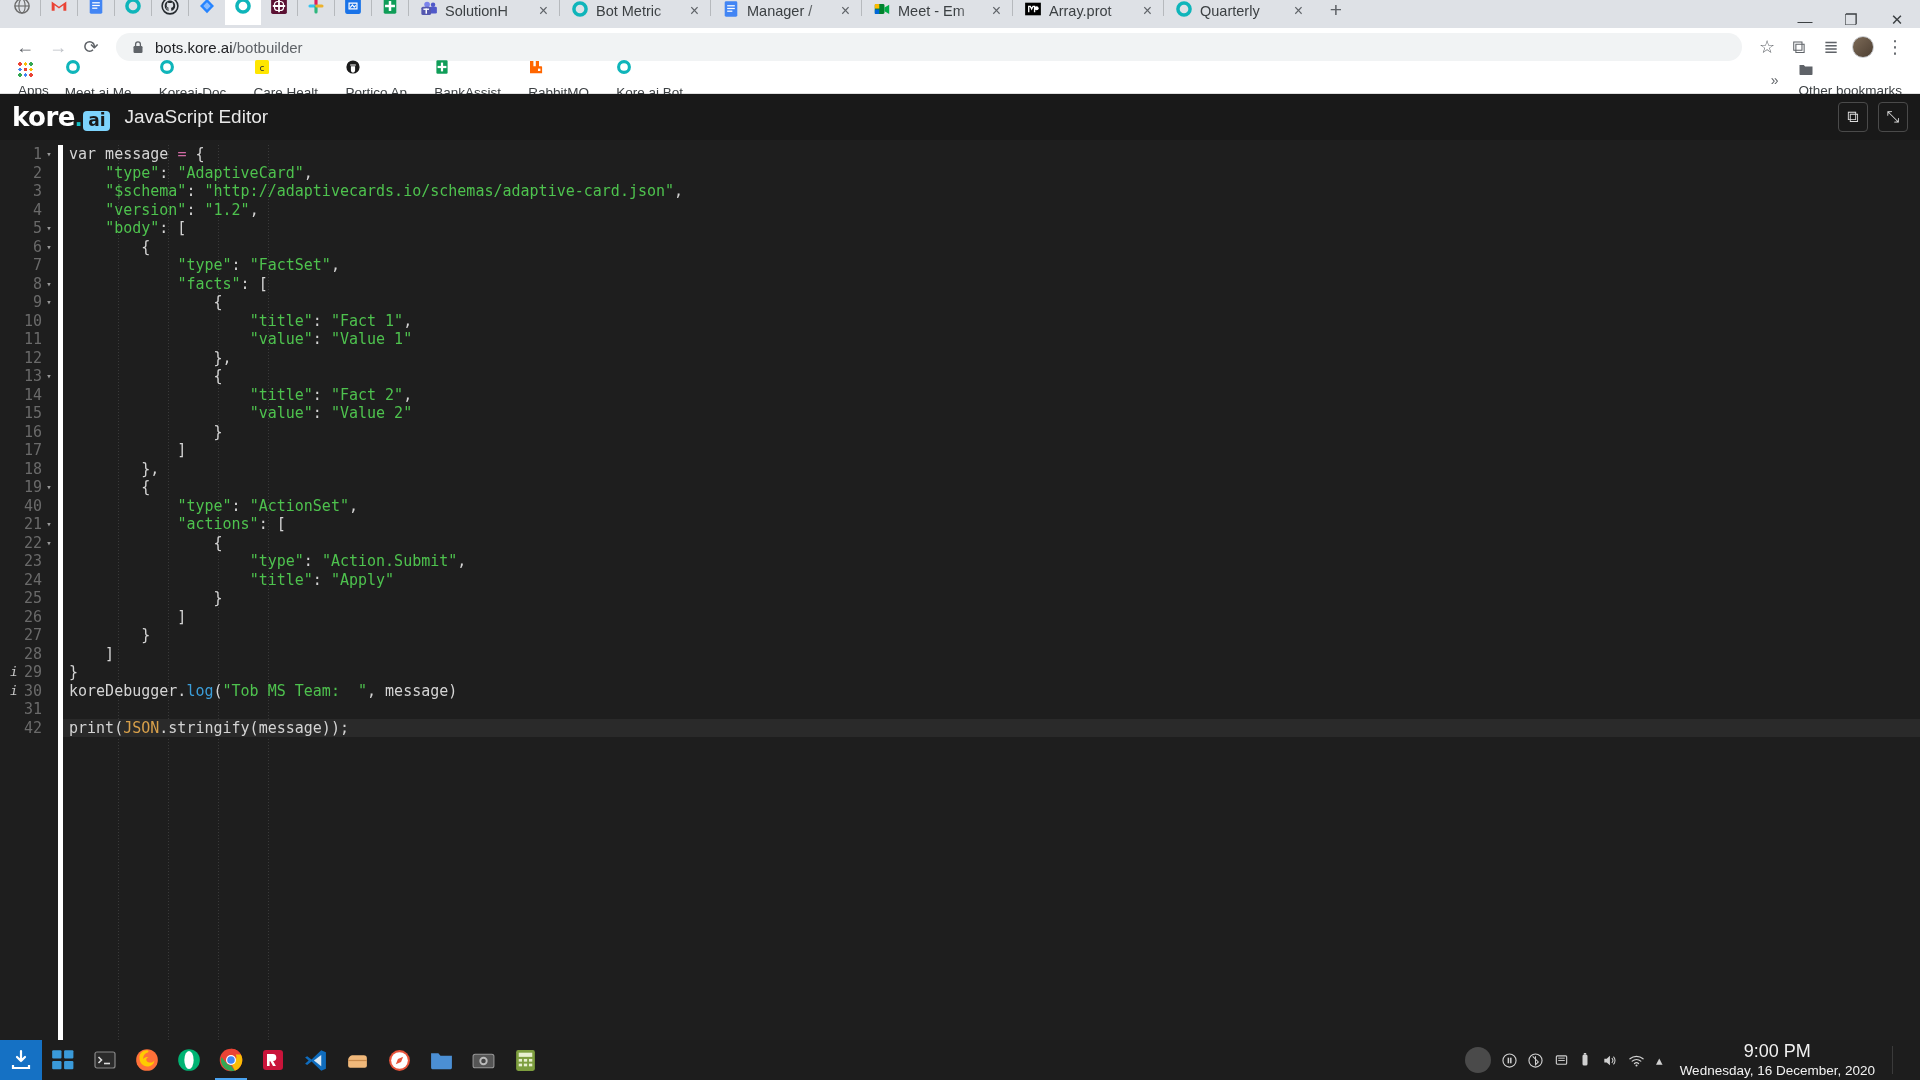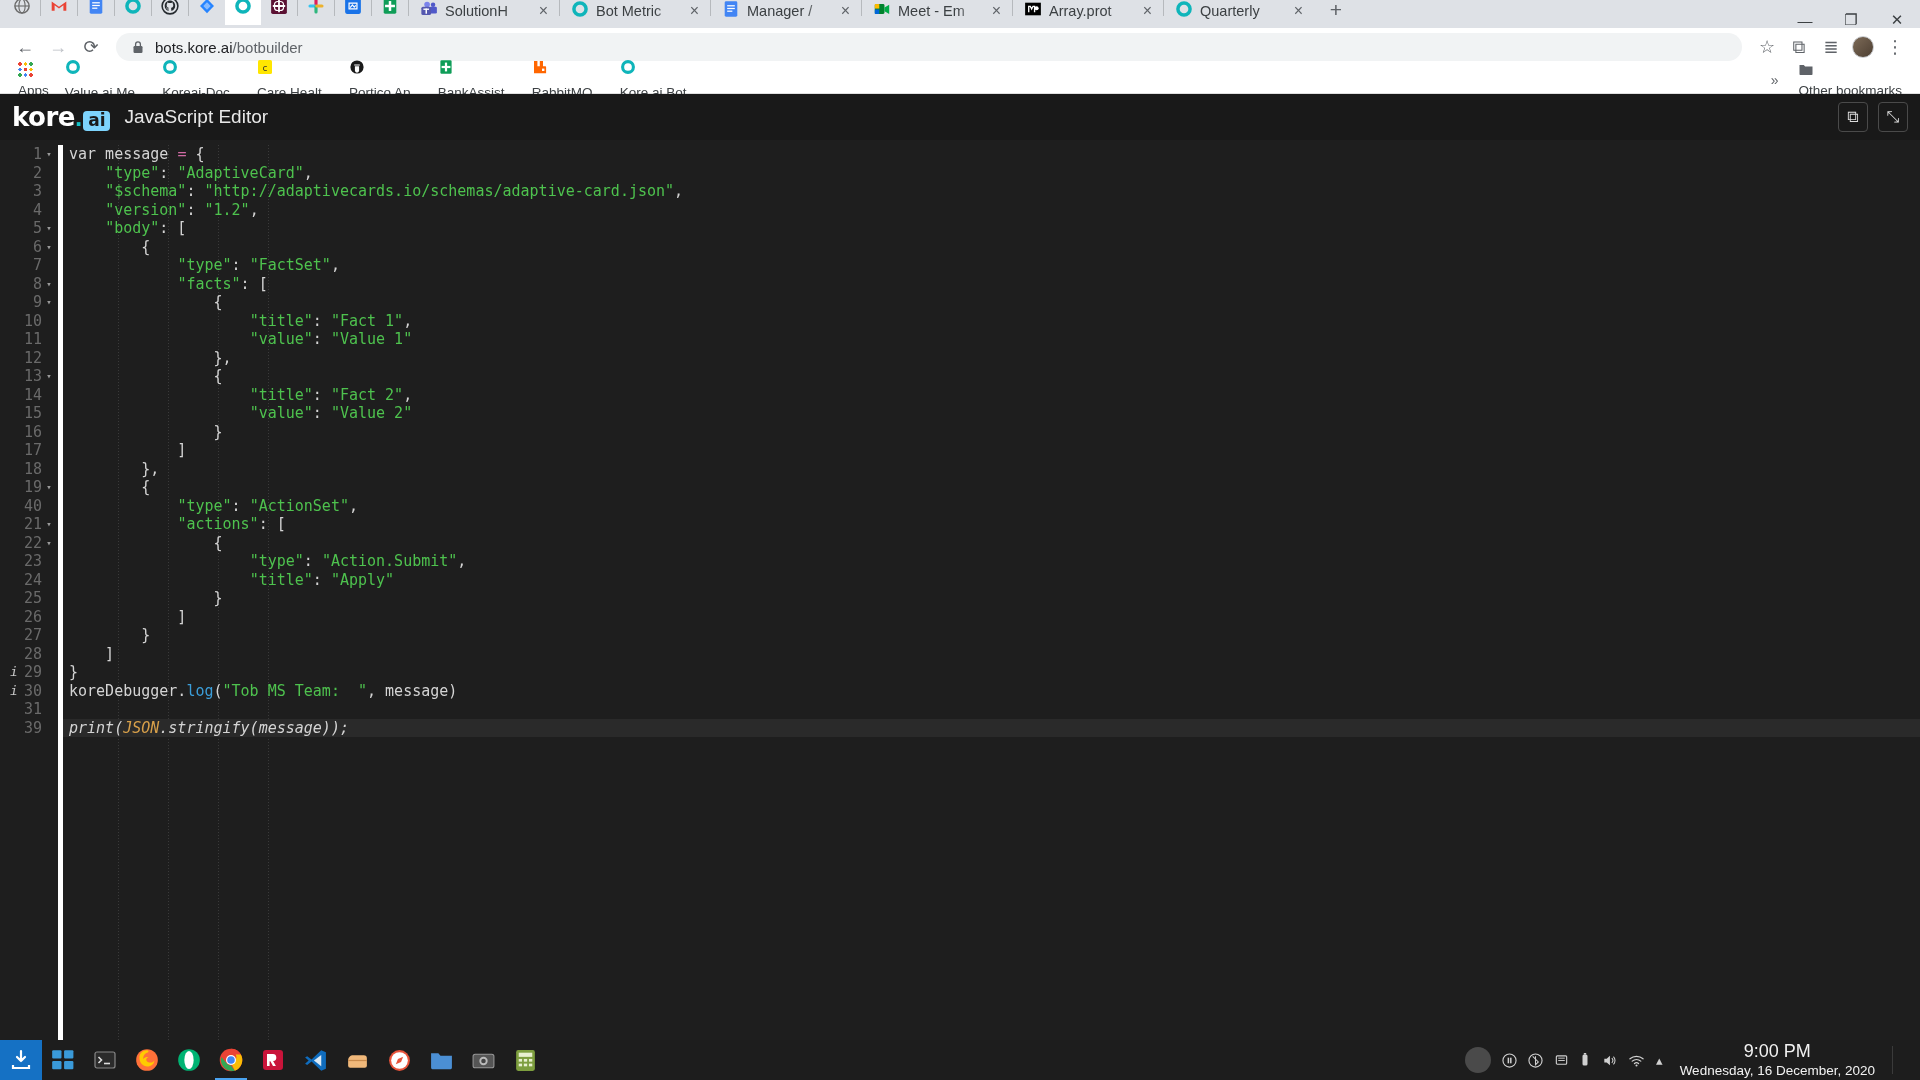--- a/index.html
+++ b/index.html
@@ -97,21 +97,21 @@
   .editor { flex:1; display:flex; background:#1e1e1e; font-family:"DejaVu Sans Mono", monospace;
             font-size:15px; line-height:18.5px; overflow:hidden; position:relative; padding-top:5px; }
   .gutter { width:58px; flex:0 0 58px; text-align:right; color:#6a6a6a; user-select:none;
             background:#1e1e1e; position:relative; }
   .gline { height:18.5px; padding-right:5px; display:flex; align-items:center; justify-content:flex-end; gap:3px; white-space:nowrap; }
   .gline .ginfo { color:#c8c8c8; font-style:italic; font-size:13px; width:10px; text-align:center; }
   .gline .gnum { min-width:20px; text-align:right; }
   .gline .gfold { color:#9a9a9a; font-size:9px; width:8px; text-align:center; }
   .codearea { flex:1; position:relative; border-left:5px solid #ffffff; }
   .cline { height:18.5px; white-space:pre; color:#d4d4d4; padding-left:6px; position:relative; }
-  .cline.hl { background:#2a2a2a;font-style:italic; }
+  .cline.hl { background:#2a2a2a; }
   .k-str { color:#4ec24e; }
   .k-key { color:#d16ba5; }
   .k-fn  { color:#3b9dd8; }
   .k-cls { color:#d8a04a; }
   .k-pl  { color:#d4d4d4; }
   .indent-guide { position:absolute; top:0; bottom:0; width:1px;
                   background:repeating-linear-gradient(to bottom,#3a3a3a 0 1px,transparent 1px 3px); }
 
   
   #taskbar { height:40px; background:#1d1d1d; display:flex; align-items:center; position:relative; }
@@ -313,21 +313,21 @@
   <div class="bookmarks">
     <div class="bm">
       <div class="apps-grid"></div>
       <span class="bmlabel">Apps</span>
     </div>
     <div id="bm-row" style="display:flex;align-items:center;">
         <div class="bm">
           <span><svg width="16" height="16" viewBox="0 0 16 16">
               <circle cx="8" cy="8" r="5.4" fill="none" stroke="#0fb5ba" stroke-width="3.1"></circle>
             </svg></span>
-          <span class="bmlabel">Value.ai Me...</span>
+          <span class="bmlabel">Meet.ai Me...</span>
         </div>
         <div class="bm">
           <span><svg width="16" height="16" viewBox="0 0 16 16">
               <circle cx="8" cy="8" r="5.4" fill="none" stroke="#0fb5ba" stroke-width="3.1"></circle>
             </svg></span>
           <span class="bmlabel">Koreai-Doc...</span>
         </div>
         <div class="bm">
           <span><svg width="16" height="16" viewBox="0 0 16 16">
               <rect x="1" y="1" width="14" height="14" rx="1.6" fill="#ffe600"></rect>
@@ -542,21 +542,21 @@
             <span class="gnum">30</span>
             <span class="gfold"></span>
           </div>
           <div class="gline">
             <span class="ginfo"></span>
             <span class="gnum">31</span>
             <span class="gfold"></span>
           </div>
           <div class="gline">
             <span class="ginfo"></span>
-            <span class="gnum">39</span>
+            <span class="gnum">42</span>
             <span class="gfold"></span>
           </div>
         </div>
       <div class="codearea" id="codearea">
         <div class="indent-guide" style="left:55px"></div>
         <div class="indent-guide" style="left:105px"></div>
         <div class="indent-guide" style="left:155px"></div>
         <div class="indent-guide" style="left:205px"></div>
         <div id="codelines" style="position:relative">
             <div class="cline"><span class="k-pl">var message </span><span class="k-key">=</span><span class="k-pl"> {</span></div>

